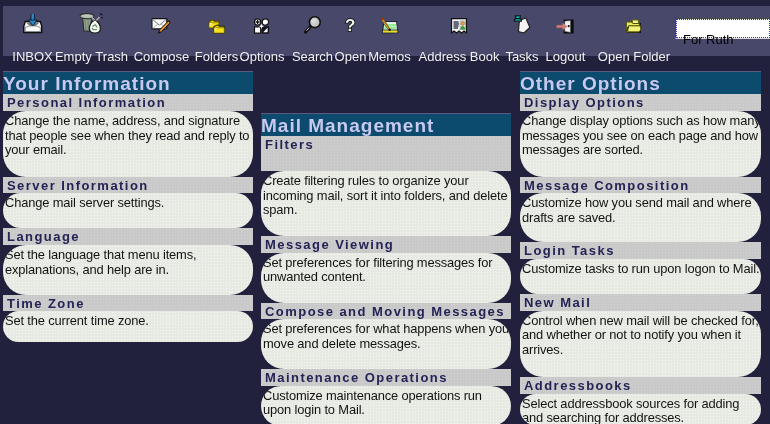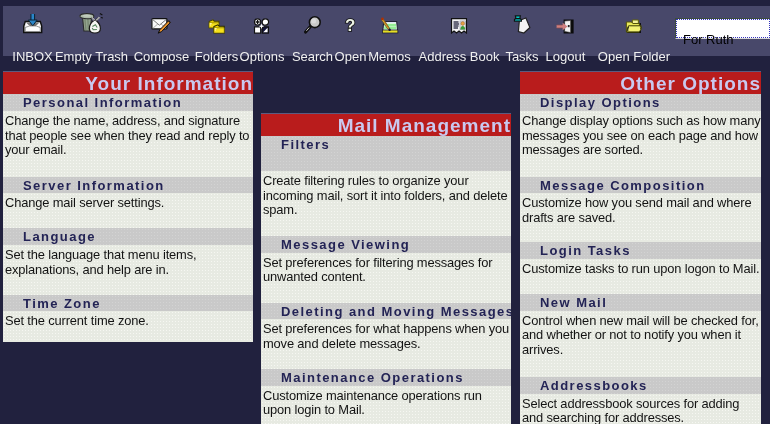--- a/index.html
+++ b/index.html
@@ -3,23 +3,23 @@
 <style>
 html,body{margin:0;padding:0;}
 body{width:770px;height:424px;overflow:hidden;position:relative;background:#21213e;font-family:"Liberation Sans",sans-serif;}
 #toolbar{position:absolute;left:3px;top:6px;width:767px;height:50px;background:#48486a;}
 .ti{position:absolute;top:6px;transform:translateX(-50%);text-align:center;}
 .ico{height:22px;display:flex;align-items:flex-end;justify-content:center;}
 .lbl{font-size:13px;color:#f0f0f0;line-height:13px;white-space:nowrap;margin-top:16px;}
 #forruth{position:absolute;left:675px;top:18px;width:95px;height:21px;background:#fff;border:1px solid #3c4c3c;border-bottom-color:#d8d8d8;border-right:0;box-sizing:border-box;}
 #forruth .inner{position:absolute;inset:0;border:1px dotted #3333bb;font-size:13px;color:#000;padding:12px 0 0 6px;}
 .col{position:absolute;top:70.5px;}
-.cbar{height:23.5px;background:#b91c1c;box-shadow:inset 0 1px 0 #5b5b80;box-sizing:border-box;color:#c9c9ef;font-weight:bold;font-size:19px;text-align:right;line-height:25px;letter-spacing:1px;}
-.ih{background:#c9c9c9;background-image:radial-gradient(circle,#d3d3d3 25%,rgba(0,0,0,0) 26%);background-size:3px 3px;box-sizing:border-box;padding:1px 0 0 20px;font-weight:bold;font-size:13px;color:#232355;letter-spacing:1.45px;white-space:nowrap;overflow:hidden;}
-.id{background:#e7eae2;background-image:radial-gradient(circle,#f6f7f2 25%,rgba(0,0,0,0) 26%);background-size:3px 3px;box-sizing:border-box;padding:3px 0 0 2px;font-size:12.9px;line-height:14.7px;color:#131313;letter-spacing:-0.15px;white-space:nowrap;overflow:hidden;}
+.cbar{height:23.5px;background:#0c4a6e;box-shadow:inset 0 1px 0 #5b5b80;box-sizing:border-box;color:#c9c9ef;font-weight:bold;font-size:19px;text-align:left;line-height:25px;letter-spacing:1px;}
+.ih{background:#c9c9c9;background-image:radial-gradient(circle,#d3d3d3 25%,rgba(0,0,0,0) 26%);background-size:3px 3px;box-sizing:border-box;padding:1px 0 0 4px;font-weight:bold;font-size:13px;color:#232355;letter-spacing:1.45px;white-space:nowrap;overflow:hidden;}
+.id{background:#e7eae2;background-image:radial-gradient(circle,#f6f7f2 25%,rgba(0,0,0,0) 26%);background-size:3px 3px;box-sizing:border-box;padding:3px 0 0 2px;font-size:12.9px;line-height:14.7px;color:#131313;letter-spacing:-0.15px;white-space:nowrap;overflow:hidden;border-radius:23px;}
 svg{display:block;}
 </style></head>
 <body>
 <div id="toolbar">
   <div class="ti" style="left:29.5px">
       <div class="ico">
         <svg width="20" height="20" viewBox="0 0 20 20">
     <path d="M2.5 7.5 L17.5 7.5 L19 12 L19 18.5 L1 18.5 L1 12 Z" fill="#ececec" stroke="#111" stroke-width="1.5"></path>
     <polygon points="3.5,8.5 16.5,8.5 13,13 7,13" fill="#777"></polygon>
     <polygon points="3,9 8,12.5 4,13.5" fill="#fff"></polygon>
@@ -197,21 +197,21 @@
   <div class="ih" style="height:16px">Time Zone</div>
   <div class="id" style="height:31.5px">Set the current time zone.</div>
 </div>
 
 <div class="col" id="c2" style="left:261px;width:250px;margin-top:42px;">
   <div class="cbar">Mail Management</div>
   <div class="ih" style="height:35px">Filters</div>
   <div class="id" style="height:65px">Create filtering rules to organize your<br>incoming mail, sort it into folders, and delete<br>spam.</div>
   <div class="ih" style="height:16.5px">Message Viewing</div>
   <div class="id" style="height:50px">Set preferences for filtering messages for<br>unwanted content.</div>
-  <div class="ih" style="height:16.5px">Deleting and Moving Messages</div>
+  <div class="ih" style="height:16.5px">Compose and Moving Messages</div>
   <div class="id" style="height:50px">Set preferences for what happens when you<br>move and delete messages.</div>
   <div class="ih" style="height:16.5px">Maintenance Operations</div>
   <div class="id" style="height:40.5px">Customize maintenance operations run<br>upon login to Mail.</div>
 </div>
 
 <div class="col" id="c3" style="left:520px;width:241px;">
   <div class="cbar">Other Options</div>
   <div class="ih" style="height:17px">Display Options</div>
   <div class="id" style="height:65.5px">Change display options such as how many<br>messages you see on each page and how<br>messages are sorted.</div>
   <div class="ih" style="height:16.5px">Message Composition</div>

